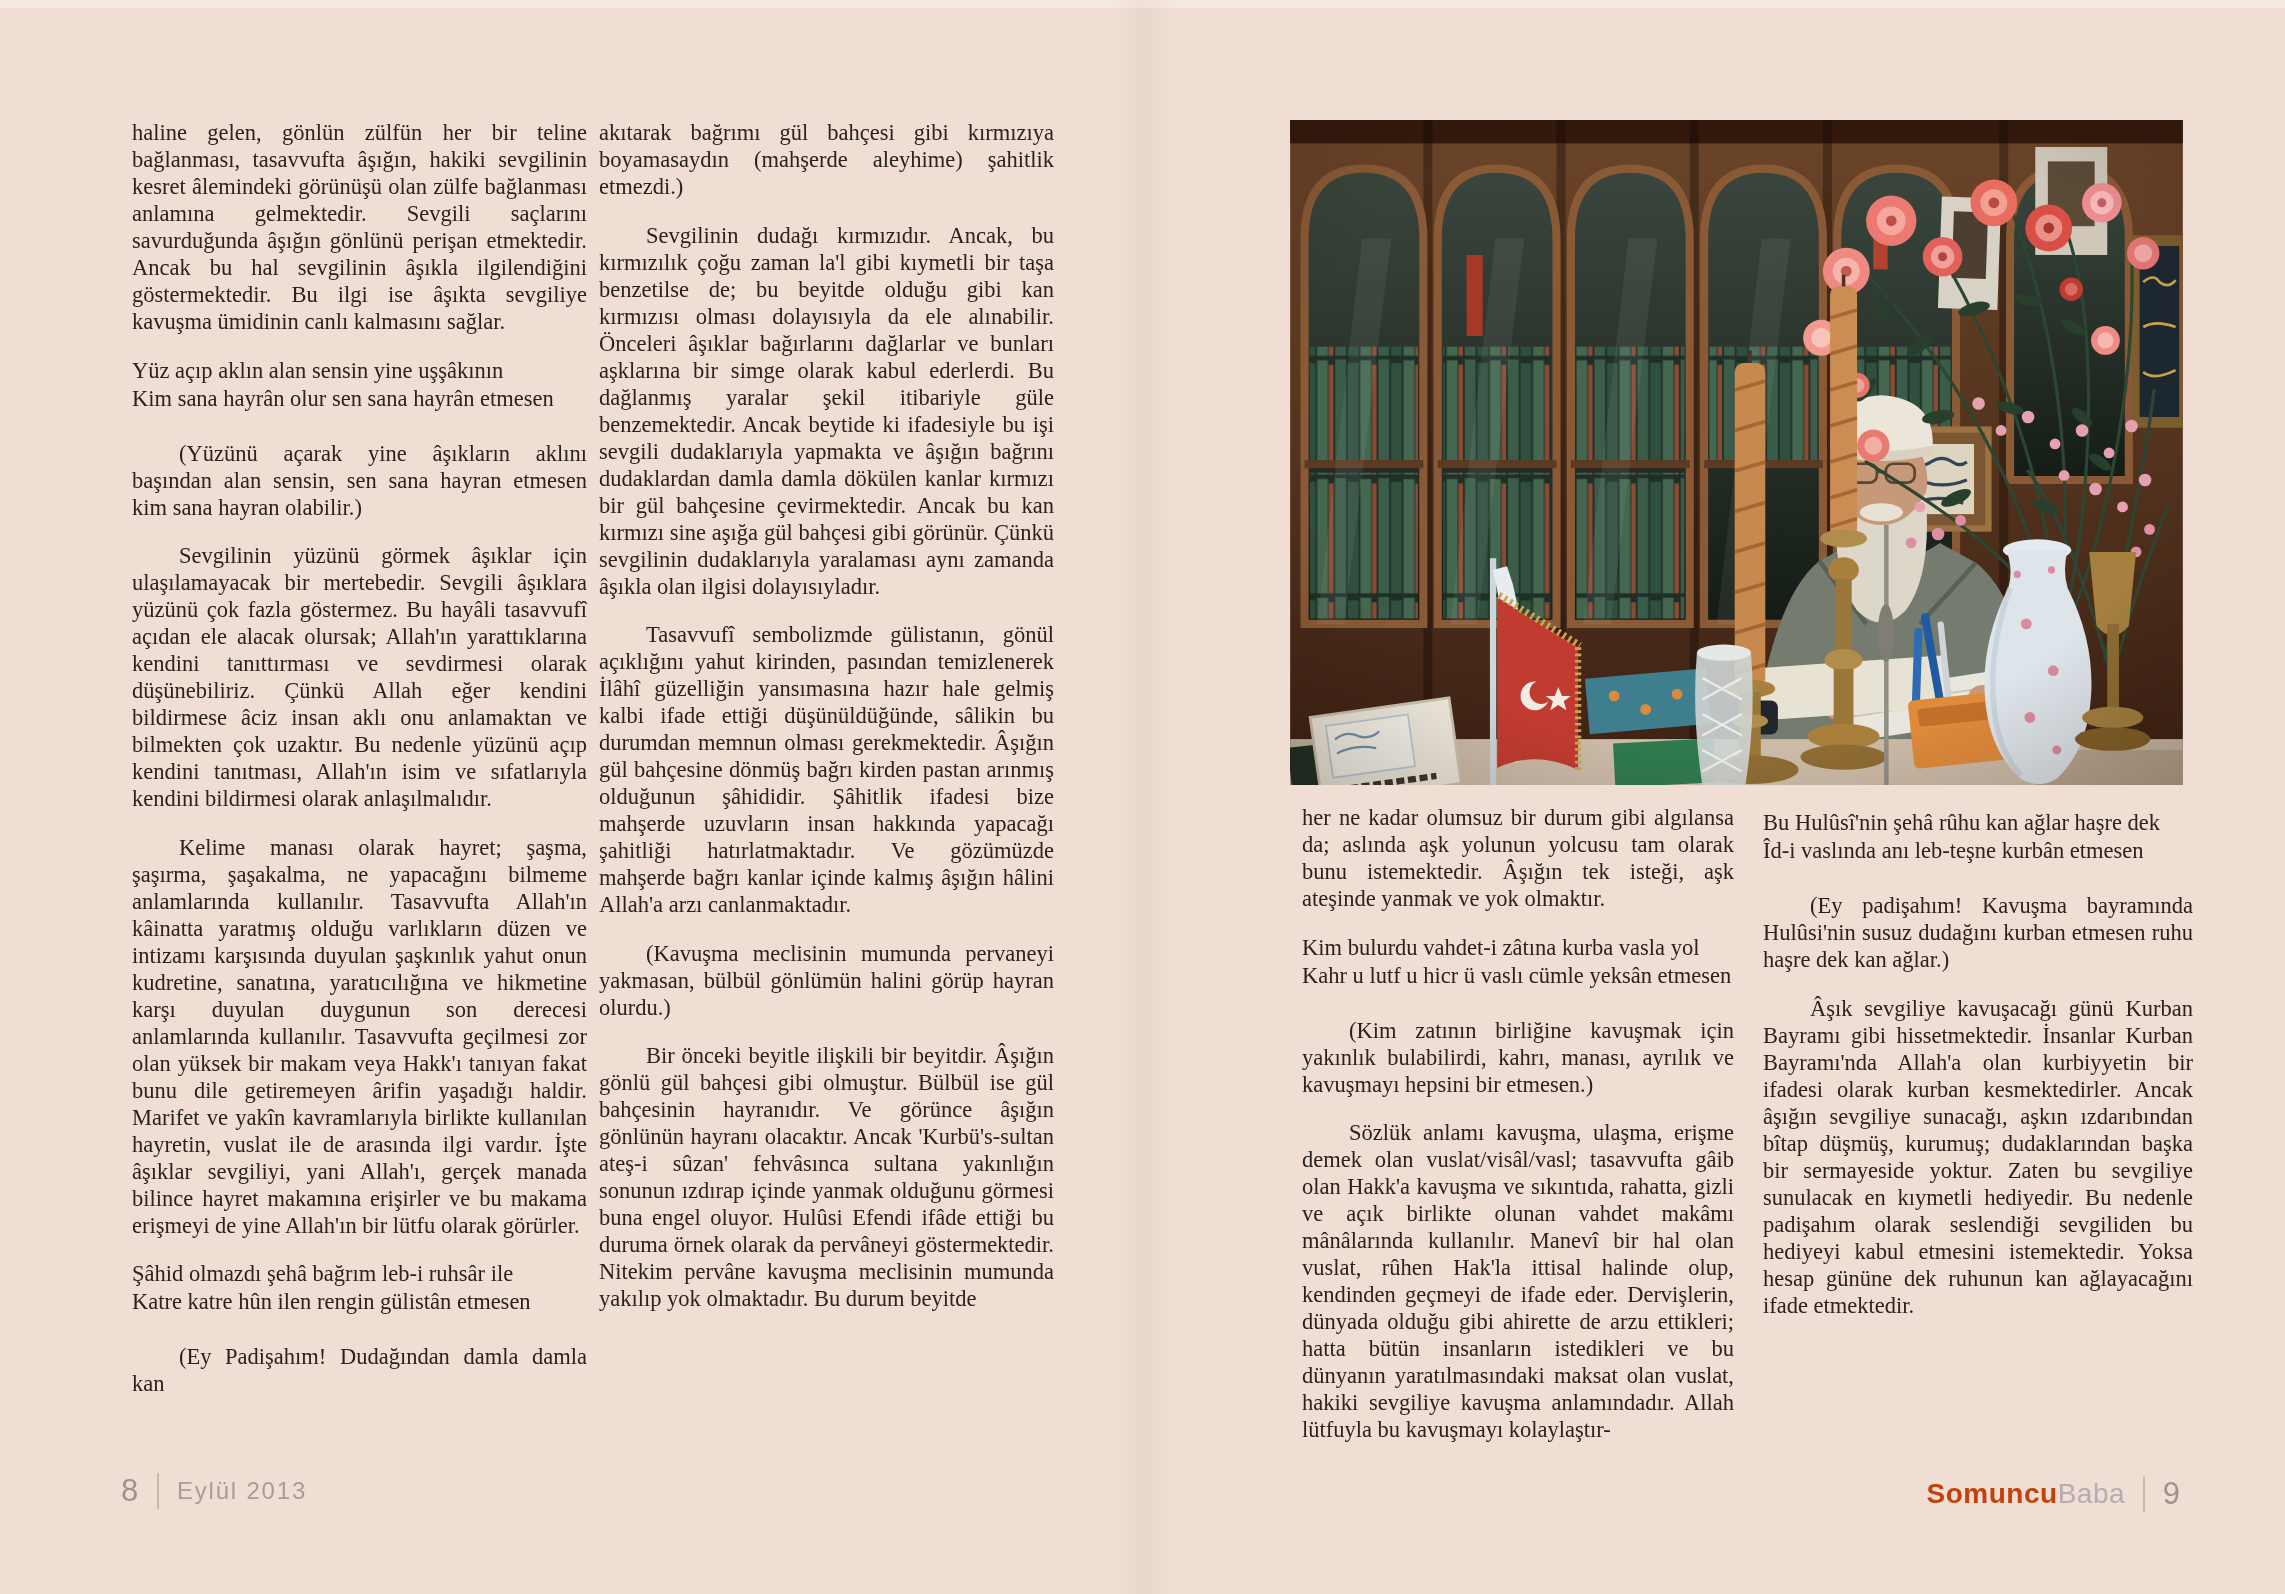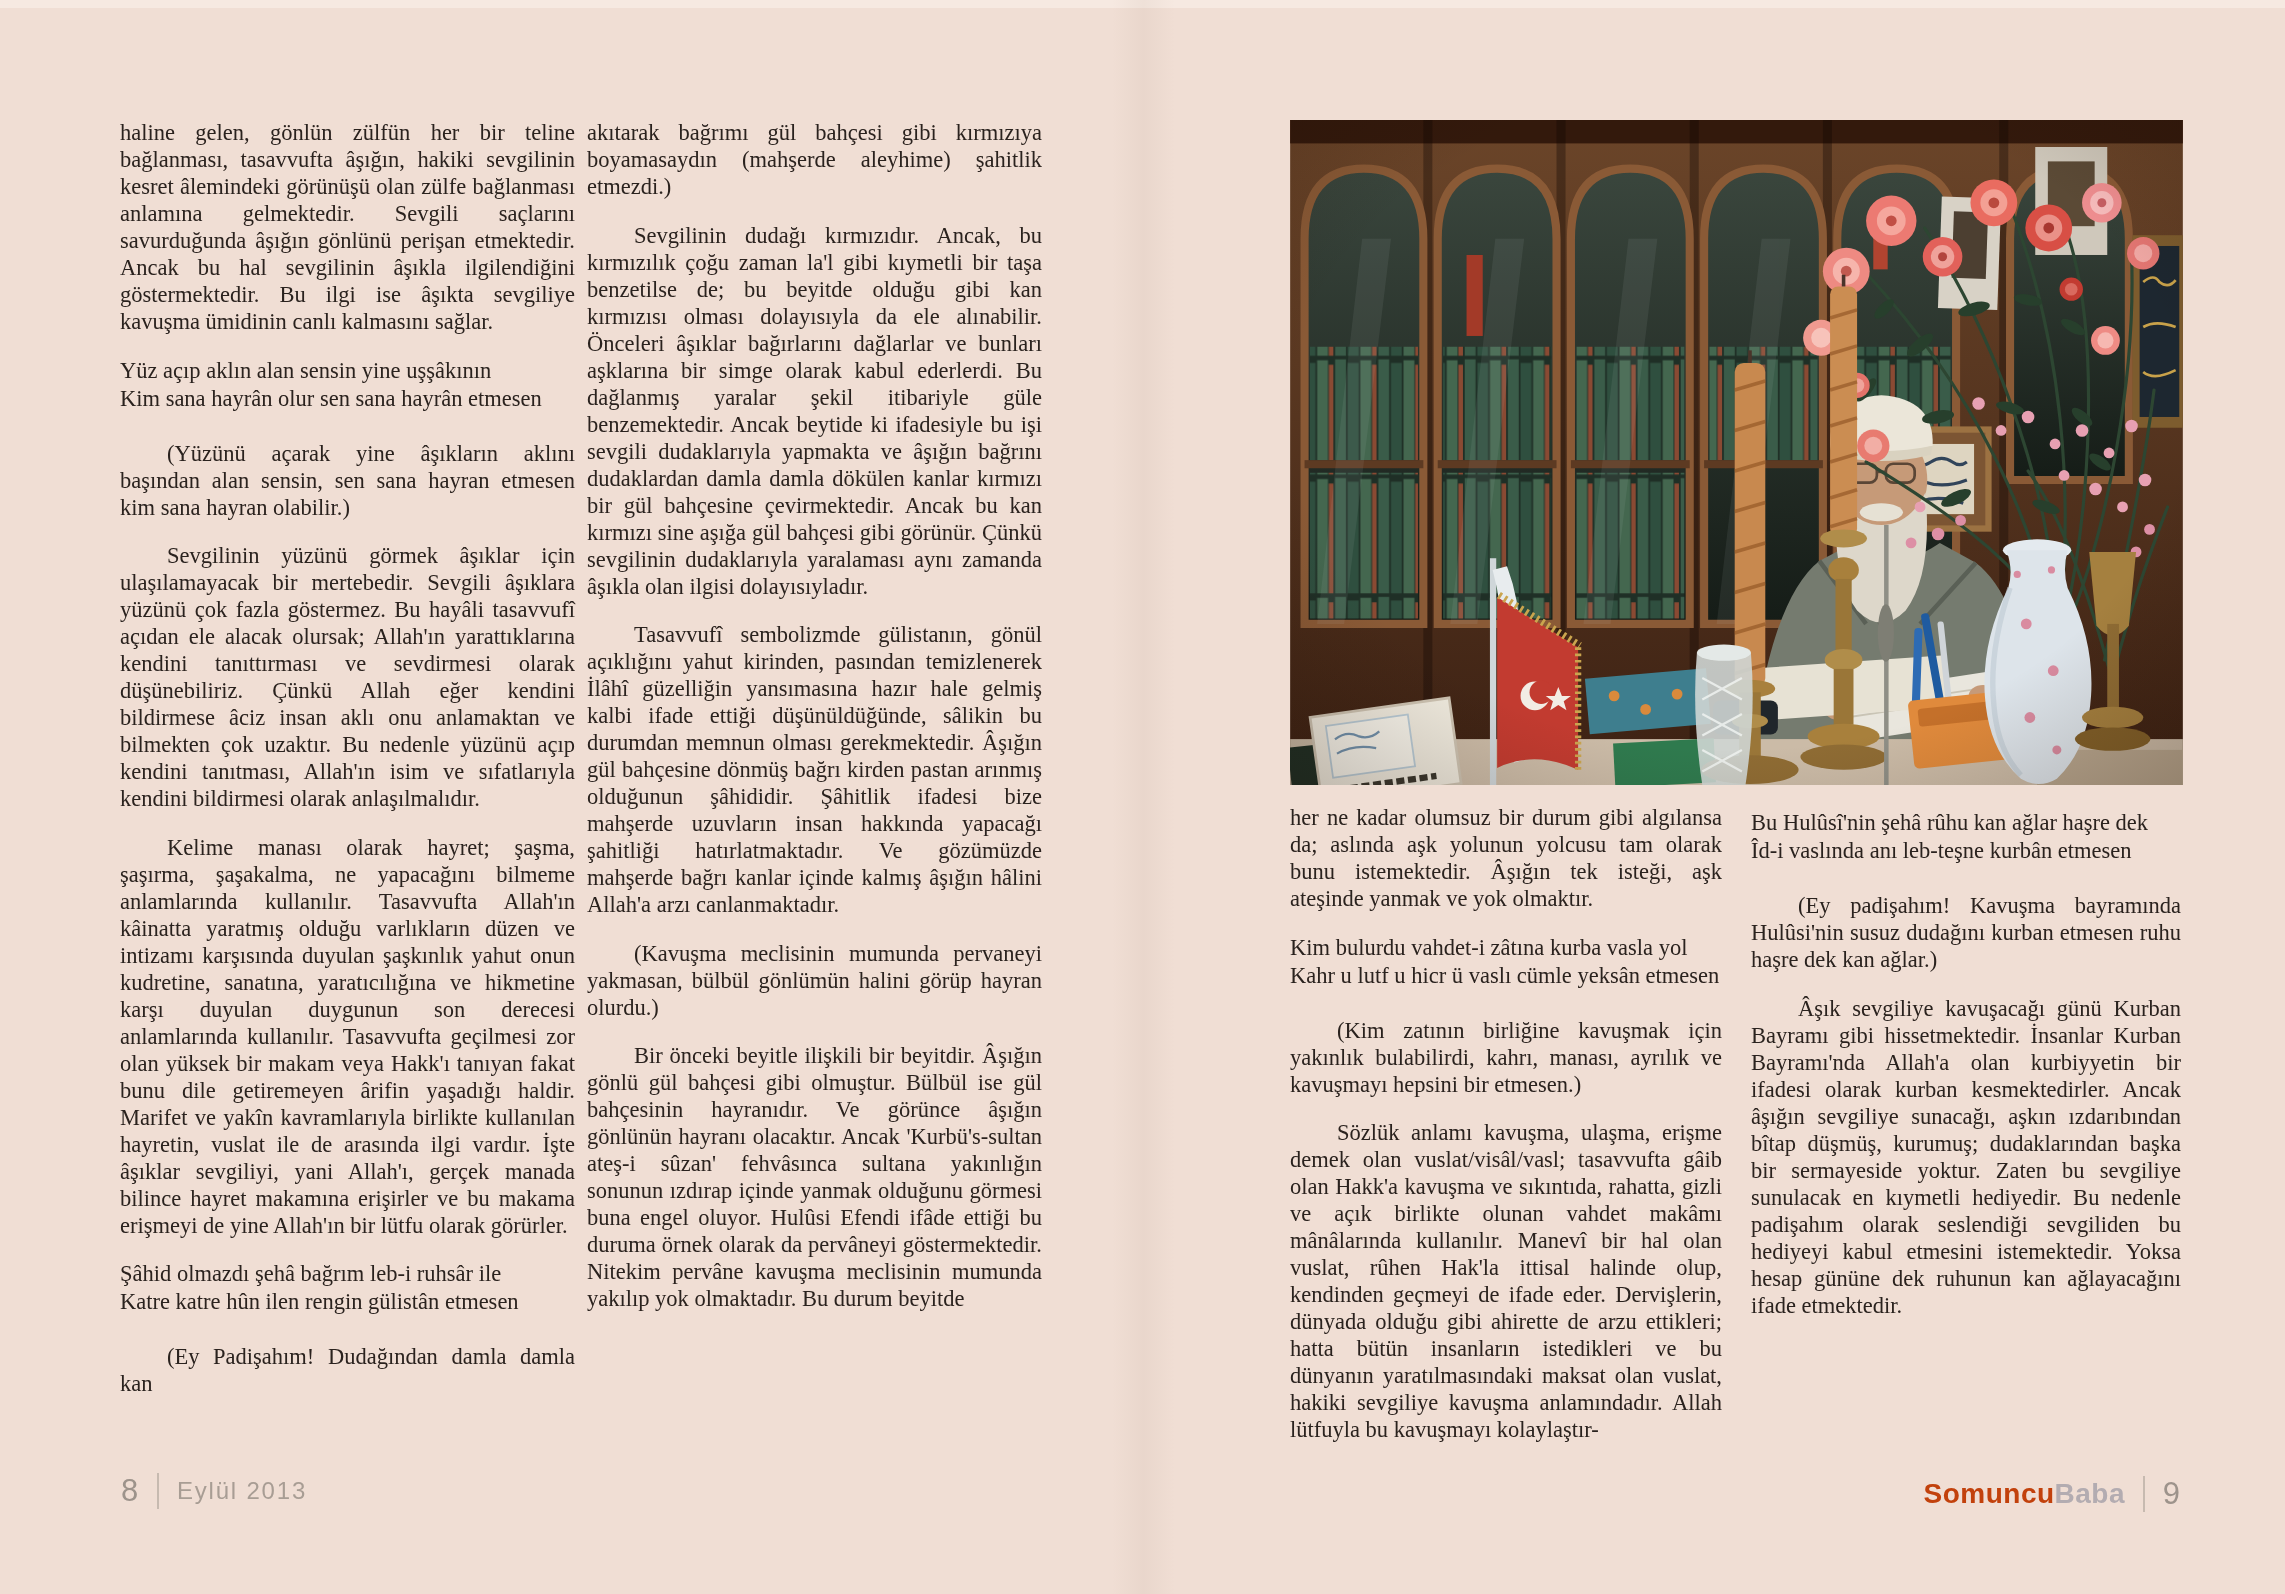--- a/index.html
+++ b/index.html
@@ -6,37 +6,37 @@
   body{
     width:2285px;height:1595px;position:relative;overflow:hidden;
     background:#f0ded4;
     font-family:"Liberation Serif","DejaVu Serif",serif;
     color:#2a221e;
   }
   .top-light{position:absolute;top:0;left:0;width:100%;height:8px;background:#f6e9e1;}
   .gutter{position:absolute;top:0;left:1112px;width:63px;height:100%;
     background:linear-gradient(90deg,rgba(0,0,0,0),rgba(121,92,72,0.06) 50%,rgba(0,0,0,0));}
   .col{position:absolute;font-size:22.5px;line-height:27px;text-align:justify;
-    text-rendering:optimizeLegibility;}
+    text-rendering:optimizeLegibility;margin-left:12px;}
   .col p{margin:0 0 21.6px;text-indent:47px;}
   .col p.cont{text-indent:0;}
   .col p.last{margin-bottom:0;}
   .couplet{margin:5.4px 0 27px;}
   .couplet div{line-height:28px;}
   .photo-frame{position:absolute;left:1290px;top:120px;width:893px;height:665px;}
   .footer{position:absolute;display:flex;align-items:center;
     font-family:"Liberation Sans","DejaVu Sans",sans-serif;color:#a69b92;}
   .footer-left{left:121px;top:1473px;}
   .footer-right{top:1476px;right:104px;}
   .page-num{font-size:31px;color:#9d938b;letter-spacing:0.9px;}
   .footer-divider{width:1.8px;height:36px;background:#c7bab0;margin:0 18px;}
   .issue-date{font-size:24px;letter-spacing:1.8px;color:#a89d94;}
   .brand{font-size:28px;letter-spacing:0.5px;}
   .brand-primary{color:#c2410c;font-weight:700;}
-  .brand-secondary{color:#b3acb1;font-weight:700;}
+  .brand-secondary{color:#b3acb1;font-weight:400;}
 </style>
 </head>
 <body>
 
 <div class="top-light"></div>
 <div class="gutter"></div>
 
 <section>
   <div class="col" style="left:120px;top:119px;width:455px">
     <p class="cont">haline gelen, gönlün zülfün her bir teline bağlanması, tasavvufta âşığın, hakiki sevgilinin kesret âlemindeki görünüşü olan zülfe bağlanması anlamına gelmektedir. Sevgili saçlarını savurduğunda âşığın gönlünü perişan etmektedir. Ancak bu hal sevgilinin âşıkla ilgilendiğini göstermektedir. Bu ilgi ise âşıkta sevgiliye kavuşma ümidinin canlı kalmasını sağlar.</p>

